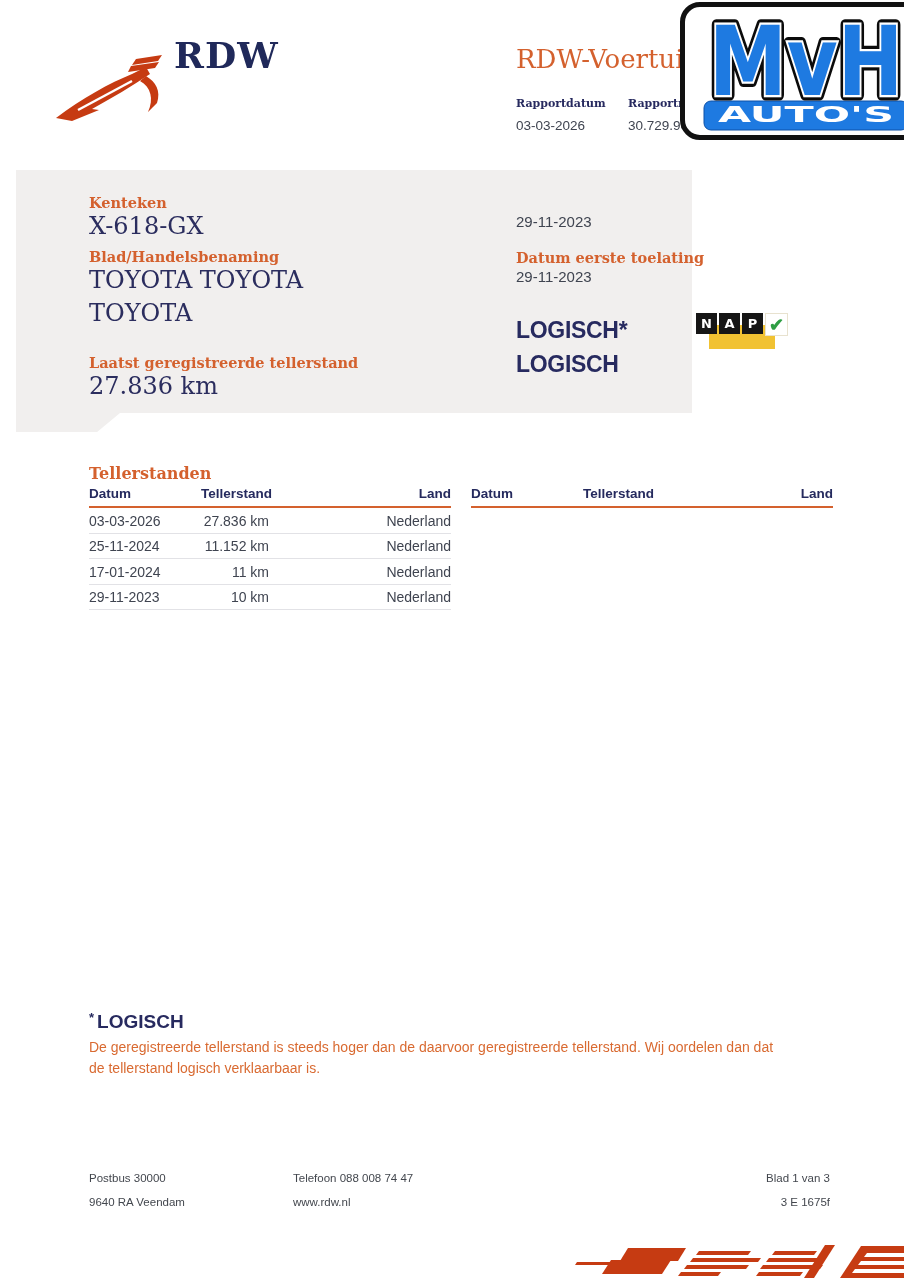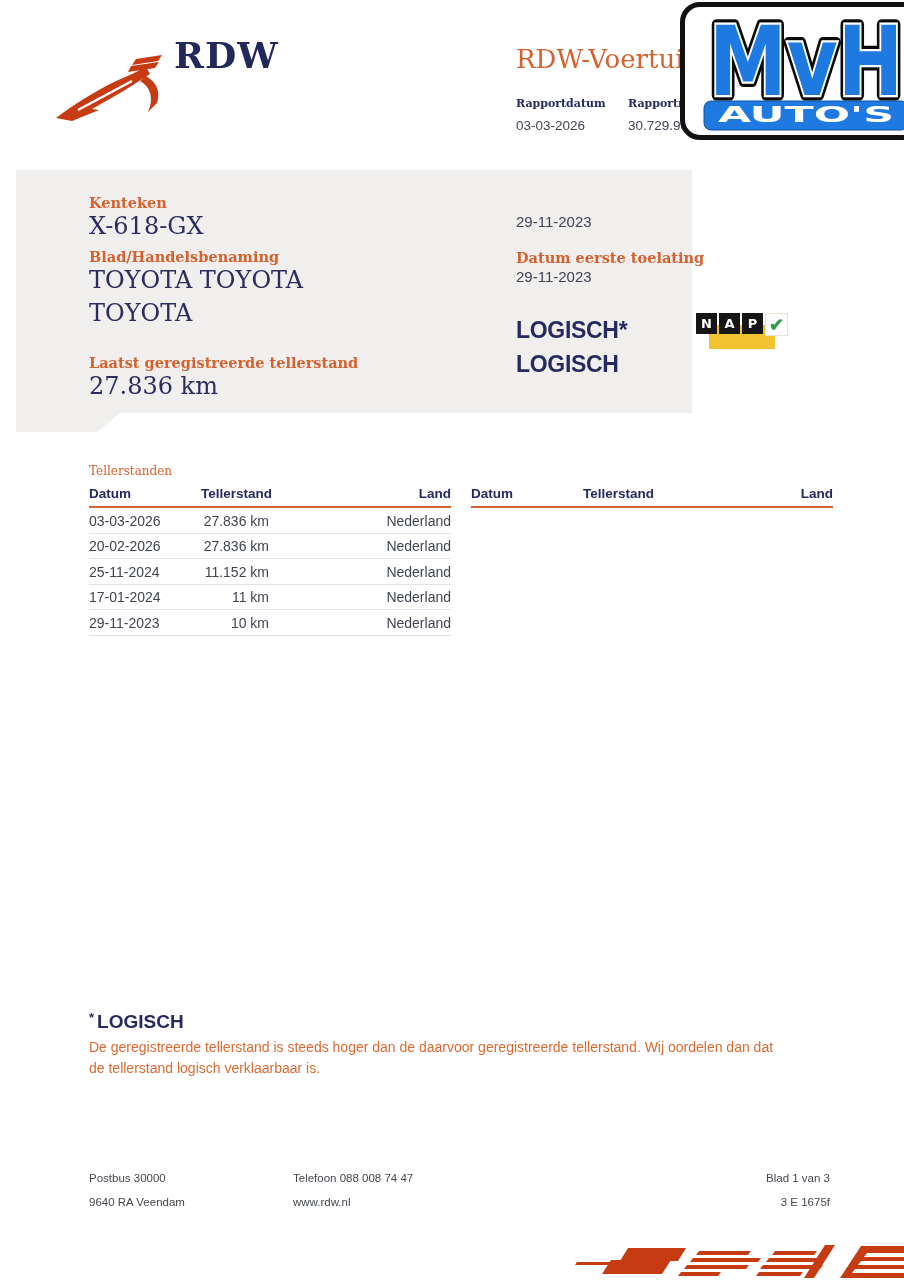--- a/index.html
+++ b/index.html
@@ -42,21 +42,21 @@
   .nap-notch{position:absolute;left:2px;top:22px;width:11px;height:12px;background:#ffffff;}
   .nap-tiles{position:absolute;left:0;top:0;display:flex;gap:2px;}
   .nap-tile{width:21px;height:21px;background:#161616;color:#ffffff;text-align:center;
             line-height:21px;font-family:"DejaVu Sans",sans-serif;font-weight:bold;font-size:13px;}
   .nap-check{width:23px;height:23px;background:#ffffff;color:#2f9e44;text-align:center;
              line-height:22px;font-weight:bold;font-size:18px;border:1px solid #e8e2cf;
              box-sizing:border-box;}
 
   
   .section-title{position:absolute;left:73px;top:464px;font-family:"DejaVu Serif",serif;
-                 font-weight:normal;font-size:12px;color:#d4612e;}
+                 font-weight:bold;font-size:16px;color:#d4612e;}
   .tables{position:absolute;left:73px;top:486px;display:flex;gap:20px;}
   table.odo{width:362px;border-collapse:collapse;table-layout:fixed;}
   table.odo th{font-size:13.5px;font-weight:bold;color:#252a5e;padding:0 0 5px 0;
                border-bottom:2px solid #d4612e;text-align:left;white-space:nowrap;}
   table.odo th.r, table.odo td.r{text-align:right;}
   table.odo td{font-size:14px;color:#3f4450;padding:4.5px 0 4px 0;
                border-bottom:1px solid #e2e2e6;white-space:nowrap;}
   col.c1{width:112px;} col.c2{width:68px;} col.c3{width:182px;}
 
   
@@ -147,25 +147,20 @@
       <thead>
         <tr>
           <th>Datum</th>
           <th>Tellerstand</th>
           <th class="r">Land</th>
         </tr>
       </thead>
       <tbody>
         <tr>
           <td>03-03-2026</td>
-          <td class="r">27.836 km</td>
-          <td class="r">Nederland</td>
-        </tr>
-        <tr>
-          <td>20-02-2026</td>
           <td class="r">27.836 km</td>
           <td class="r">Nederland</td>
         </tr>
         <tr>
           <td>25-11-2024</td>
           <td class="r">11.152 km</td>
           <td class="r">Nederland</td>
         </tr>
         <tr>
           <td>17-01-2024</td>

